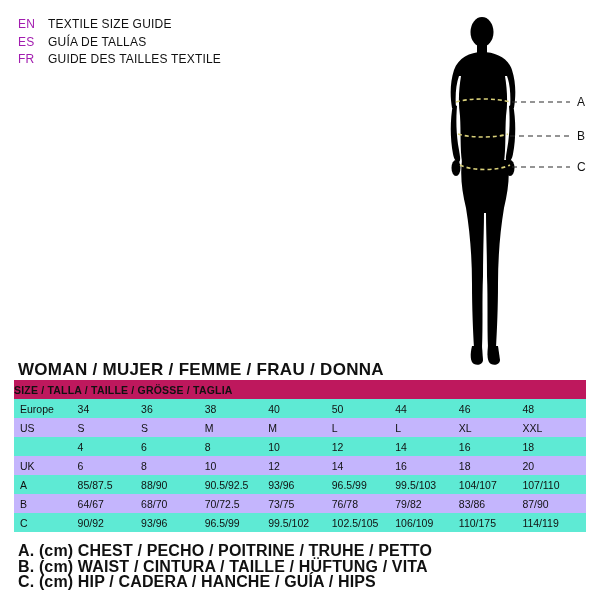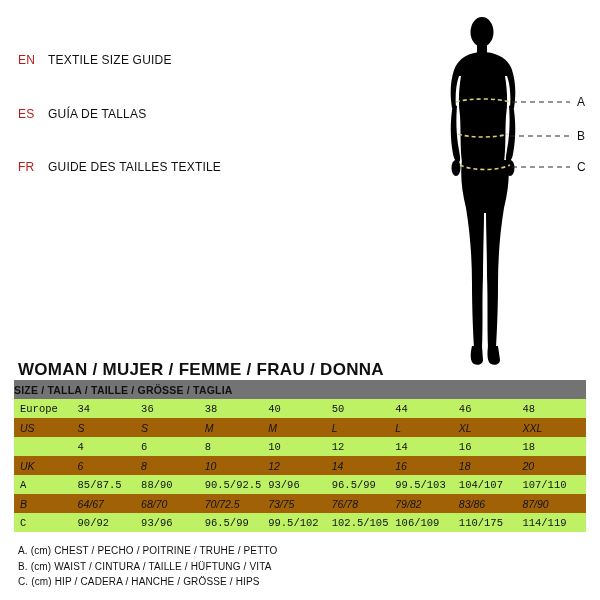--- a/index.html
+++ b/index.html
@@ -33,22 +33,21 @@
     display: flex;
     align-items: baseline;
     font-size: 12.5px;
     line-height: 17.5px;
     letter-spacing: 0.2px;
   }
   .lang-code {
     width: 30px;
     flex: 0 0 30px;
     font-size: 12px;
-    color: #b91c1c;
-    margin-top: 36px;
+    color: #a21caf;
   }
   .lang-text {
     font-size: 12px;
     color: #111;
     white-space: nowrap;
   }
 
   
   .figure-area {
     position: absolute;
@@ -84,49 +83,49 @@
     width: 572px;
     table-layout: fixed;
     font-size: 10.5px;
   }
   table.size-table td {
     padding: 2px 0 2px 0;
     height: 15px;
     color: #111;
   }
   .head-row td {
-    background: #737373;
+    background: #be185d;
     font-weight: bold;
     font-size: 10.5px;
     letter-spacing: 0.2px;
     padding-left: 6px;
     height: 16px;
   }
-  .row-light td { background: #bef264; font-family: Liberation Mono, monospace; }
-  .row-dark td  { background: #a16207; font-style: italic; }
+  .row-light td { background: #5eead4; }
+  .row-dark td  { background: #c4b5fd; }
   .lbl {
     width: 86px;
     padding-left: 6px !important;
     text-align: left;
   }
   .val {
     text-align: left;
     width: 68px;
   }
 
   
   .legend {
     position: absolute;
     top: 543px;
     left: 18px;
     width: 560px;
   }
   .legend-row {
-    font-size: 10px;
-    font-weight: normal;
+    font-size: 16px;
+    font-weight: bold;
     line-height: 15.5px;
     letter-spacing: 0.15px;
     color: #111;
   }
 
   
 </style>
 </head>
 <body>
 
@@ -309,16 +308,16 @@
           <td class="val">110/175</td>
           <td class="val">114/119</td>
         </tr>
       </tbody>
     </table>
   </div>
 
   <div class="legend">
     <div class="legend-row">A. (cm) CHEST / PECHO / POITRINE / TRUHE / PETTO</div>
     <div class="legend-row">B. (cm) WAIST / CINTURA / TAILLE / HÜFTUNG / VITA</div>
-    <div class="legend-row">C. (cm) HIP / CADERA / HANCHE / GRÖSSE / HIPS</div>
+    <div class="legend-row">C. (cm) HIP / CADERA / HANCHE / GUÍA / HIPS</div>
   </div>
 
 </div>
 
 </body></html>

